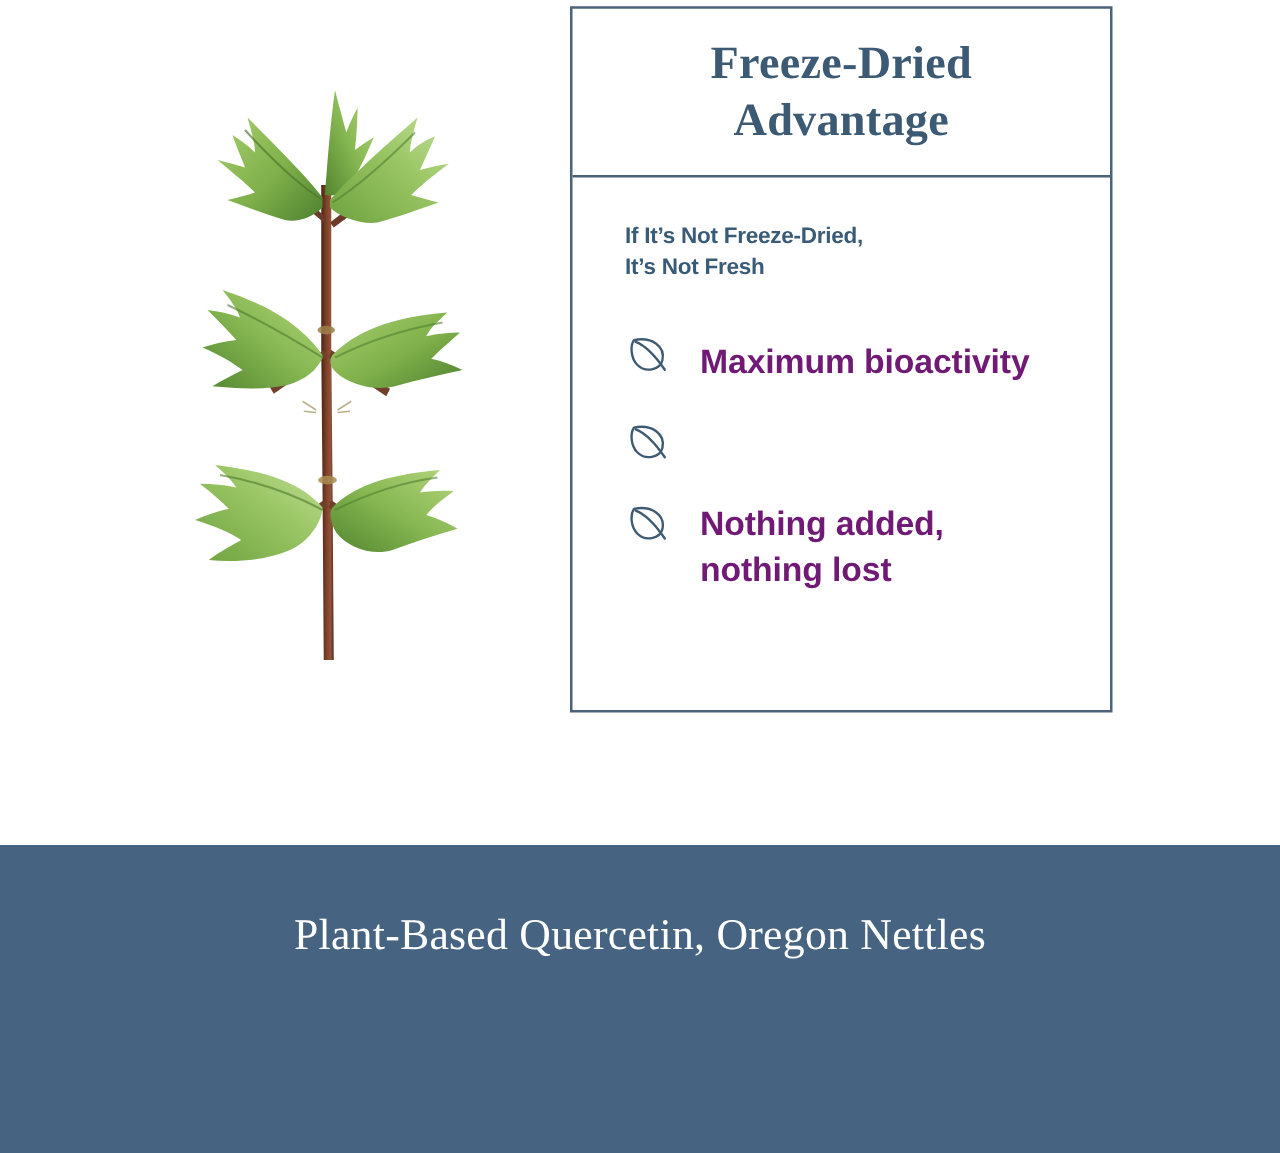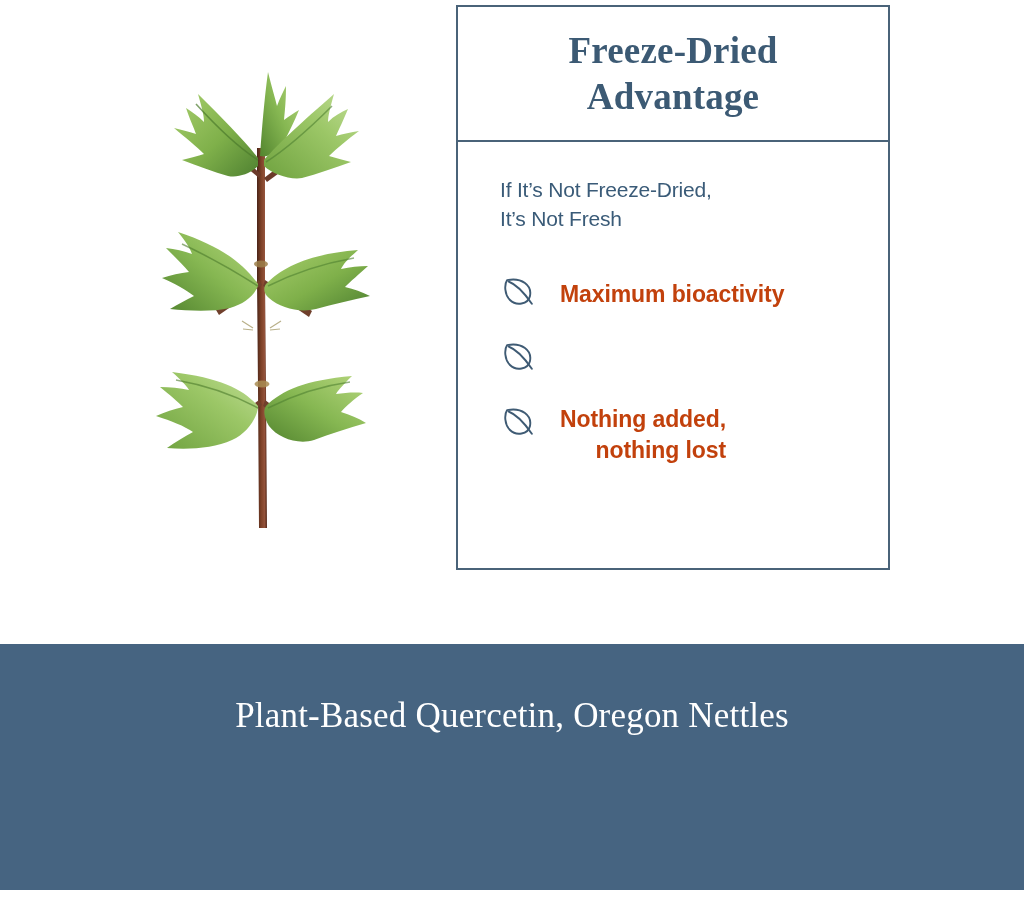--- a/index.html
+++ b/index.html
@@ -62,22 +62,22 @@
     letter-spacing: 0.2px;
     white-space: pre-line;
     margin: 0;
     padding: 0 18px;
   }
   #card-body {
     padding: 34px 30px 0 42px;
   }
   #card-subtitle {
     font-family: "Liberation Sans", sans-serif;
-    font-weight: normal;
-    font-size: 21px;
+    font-weight: bold;
+    font-size: 18px;
     line-height: 1.38;
     color: #3a5b78;
     letter-spacing: -0.2px;
     white-space: pre-line;
     margin: 0 0 36px 0;
   }
   .benefit-row {
     display: flex;
     align-items: flex-start;
     margin-bottom: 25px;
@@ -86,35 +86,34 @@
     flex: 0 0 auto;
     width: 38px;
     height: 38px;
     margin-right: 22px;
     margin-top: 2px;
   }
   .benefit-icon svg { display: block; width: 100%; height: 100%; }
   .benefit-text {
     font-family: "Liberation Sans", sans-serif;
     font-weight: bold;
-    font-size: 23px;
+    font-size: 27px;
     line-height: 1.36;
-    color: #c2410c;
+    color: #701a75;
     letter-spacing: -0.1px;
     white-space: pre-line;
     padding-top: 4px;
-    text-align: right;
   }
   .benefit-row.single .benefit-text { padding-top: 9px; }
 
   
   #bottom-banner {
     position: absolute;
     left: 0;
-    top: 644px;
+    top: 676px;
     width: 1024px;
     height: 246px;
     background: #466481;
     text-align: center;
     box-sizing: border-box;
   }
   #banner-heading {
     font-family: "Liberation Serif", serif;
     font-size: 35px;
     color: #ffffff;

